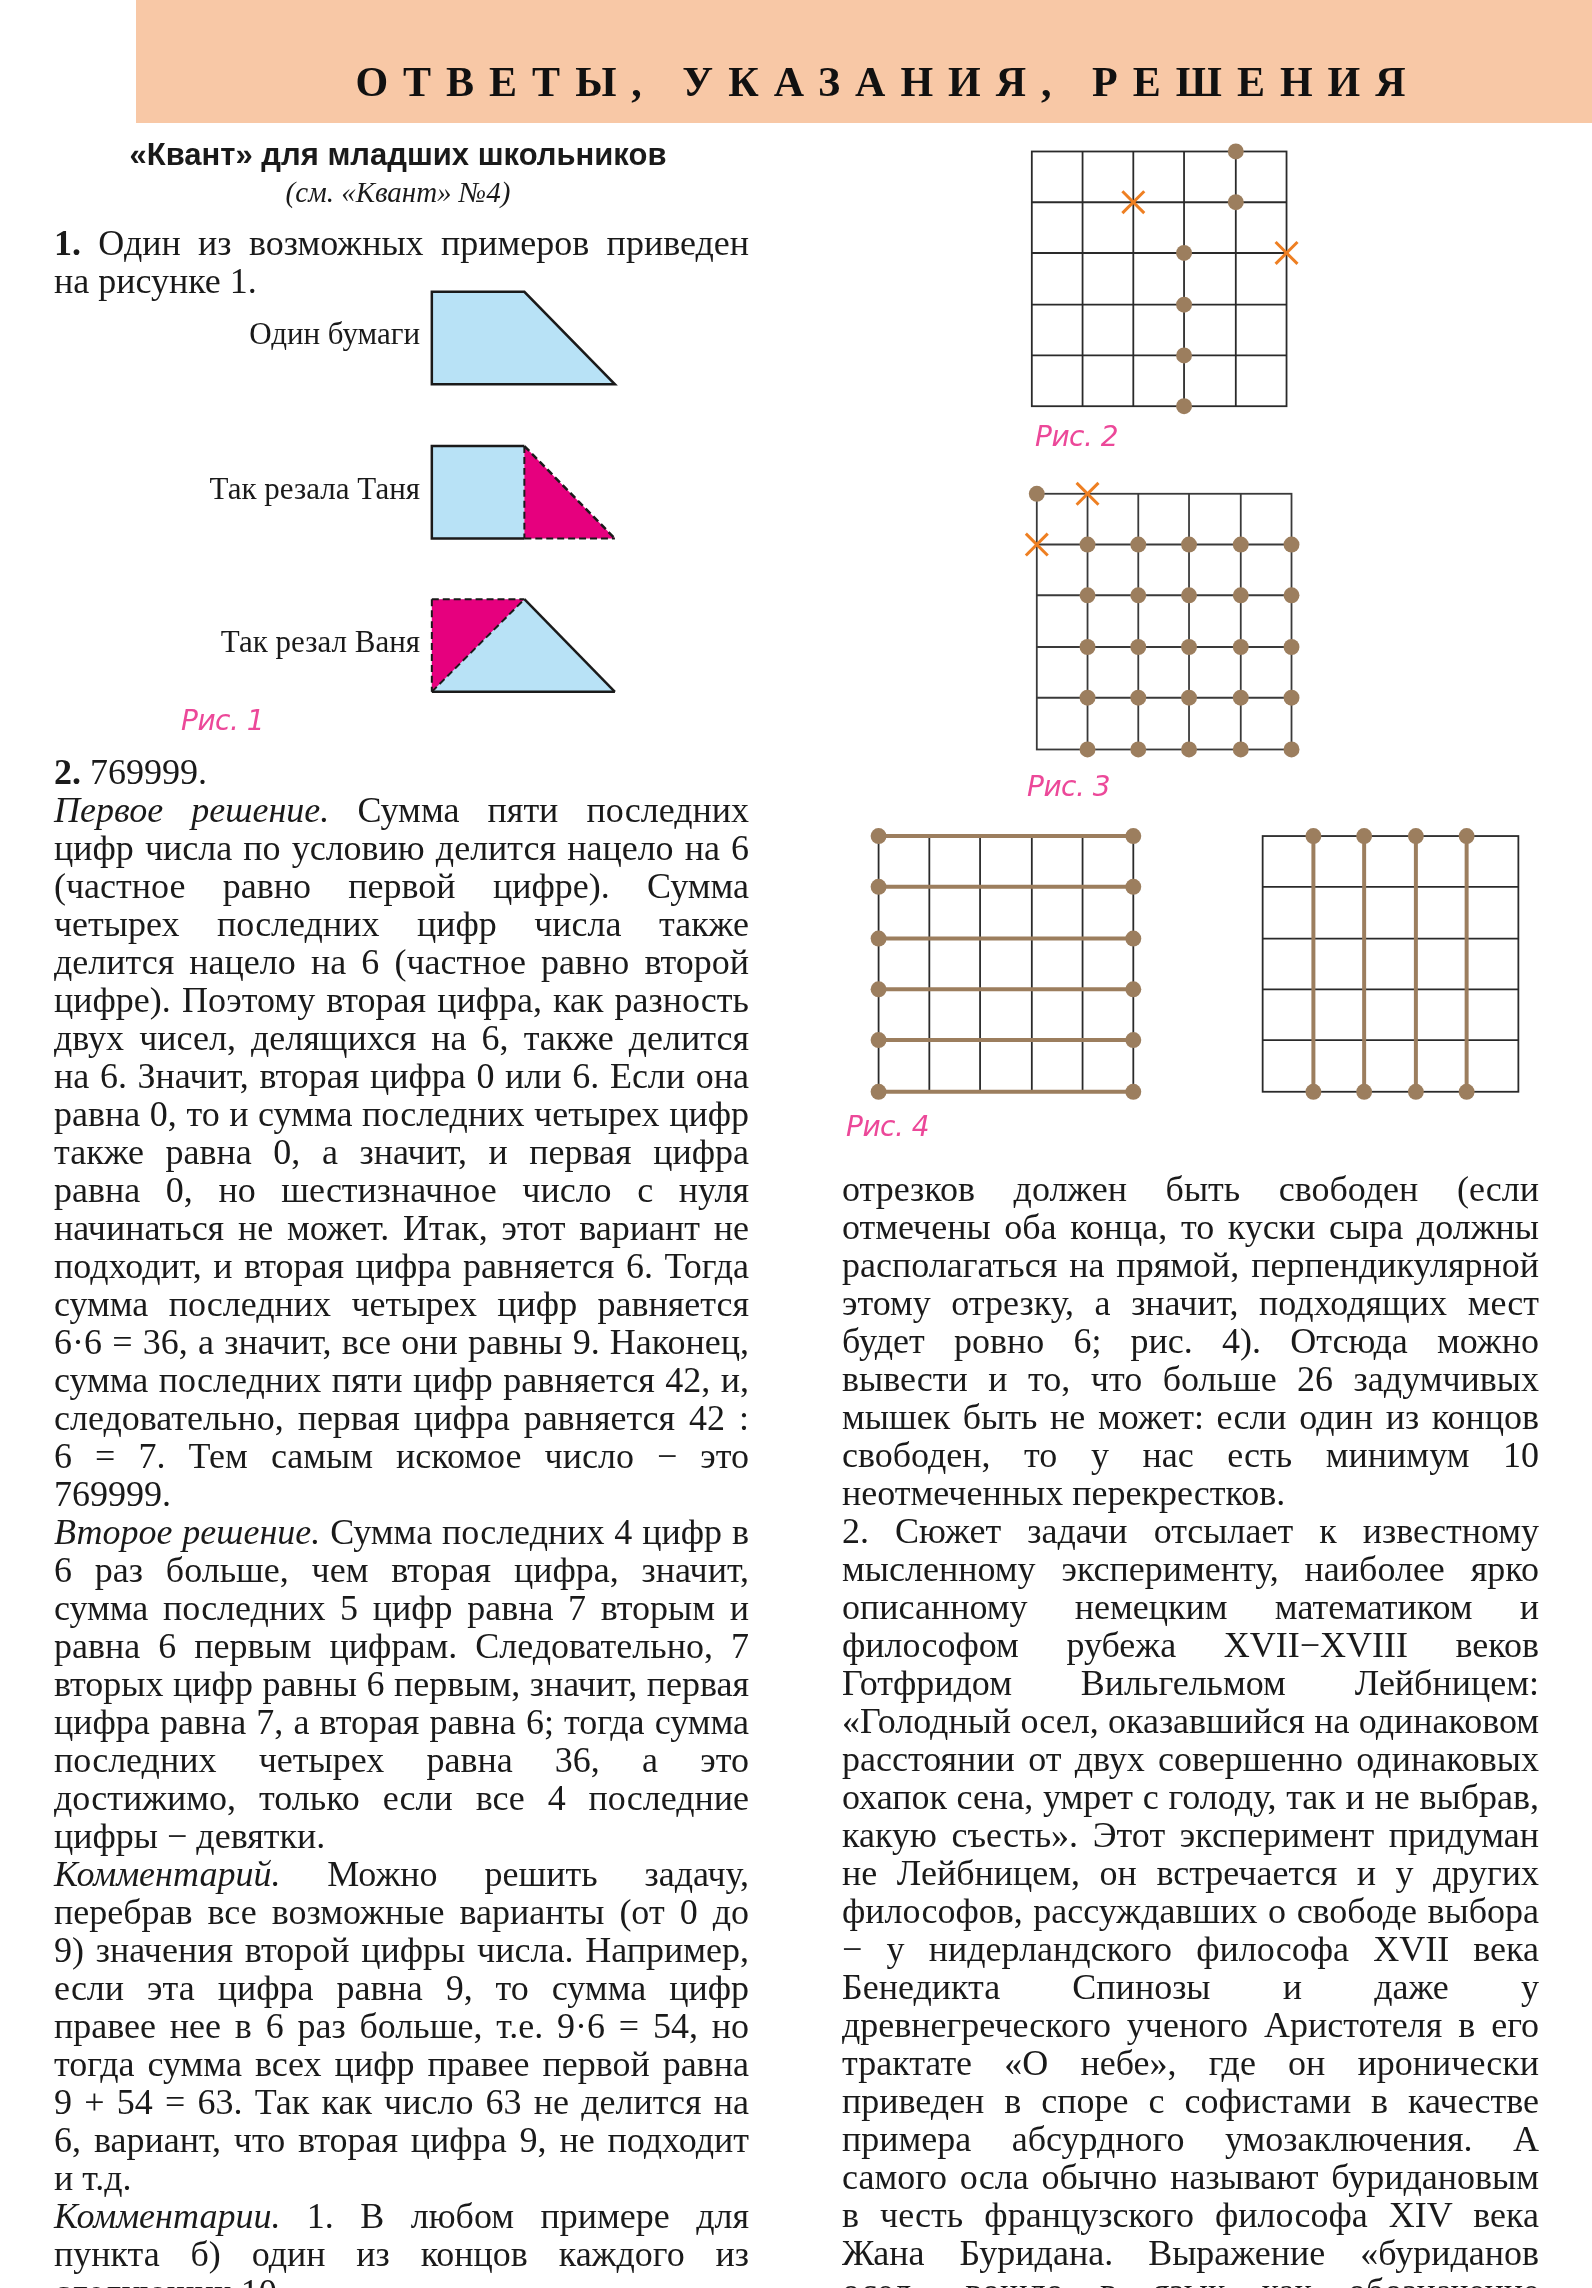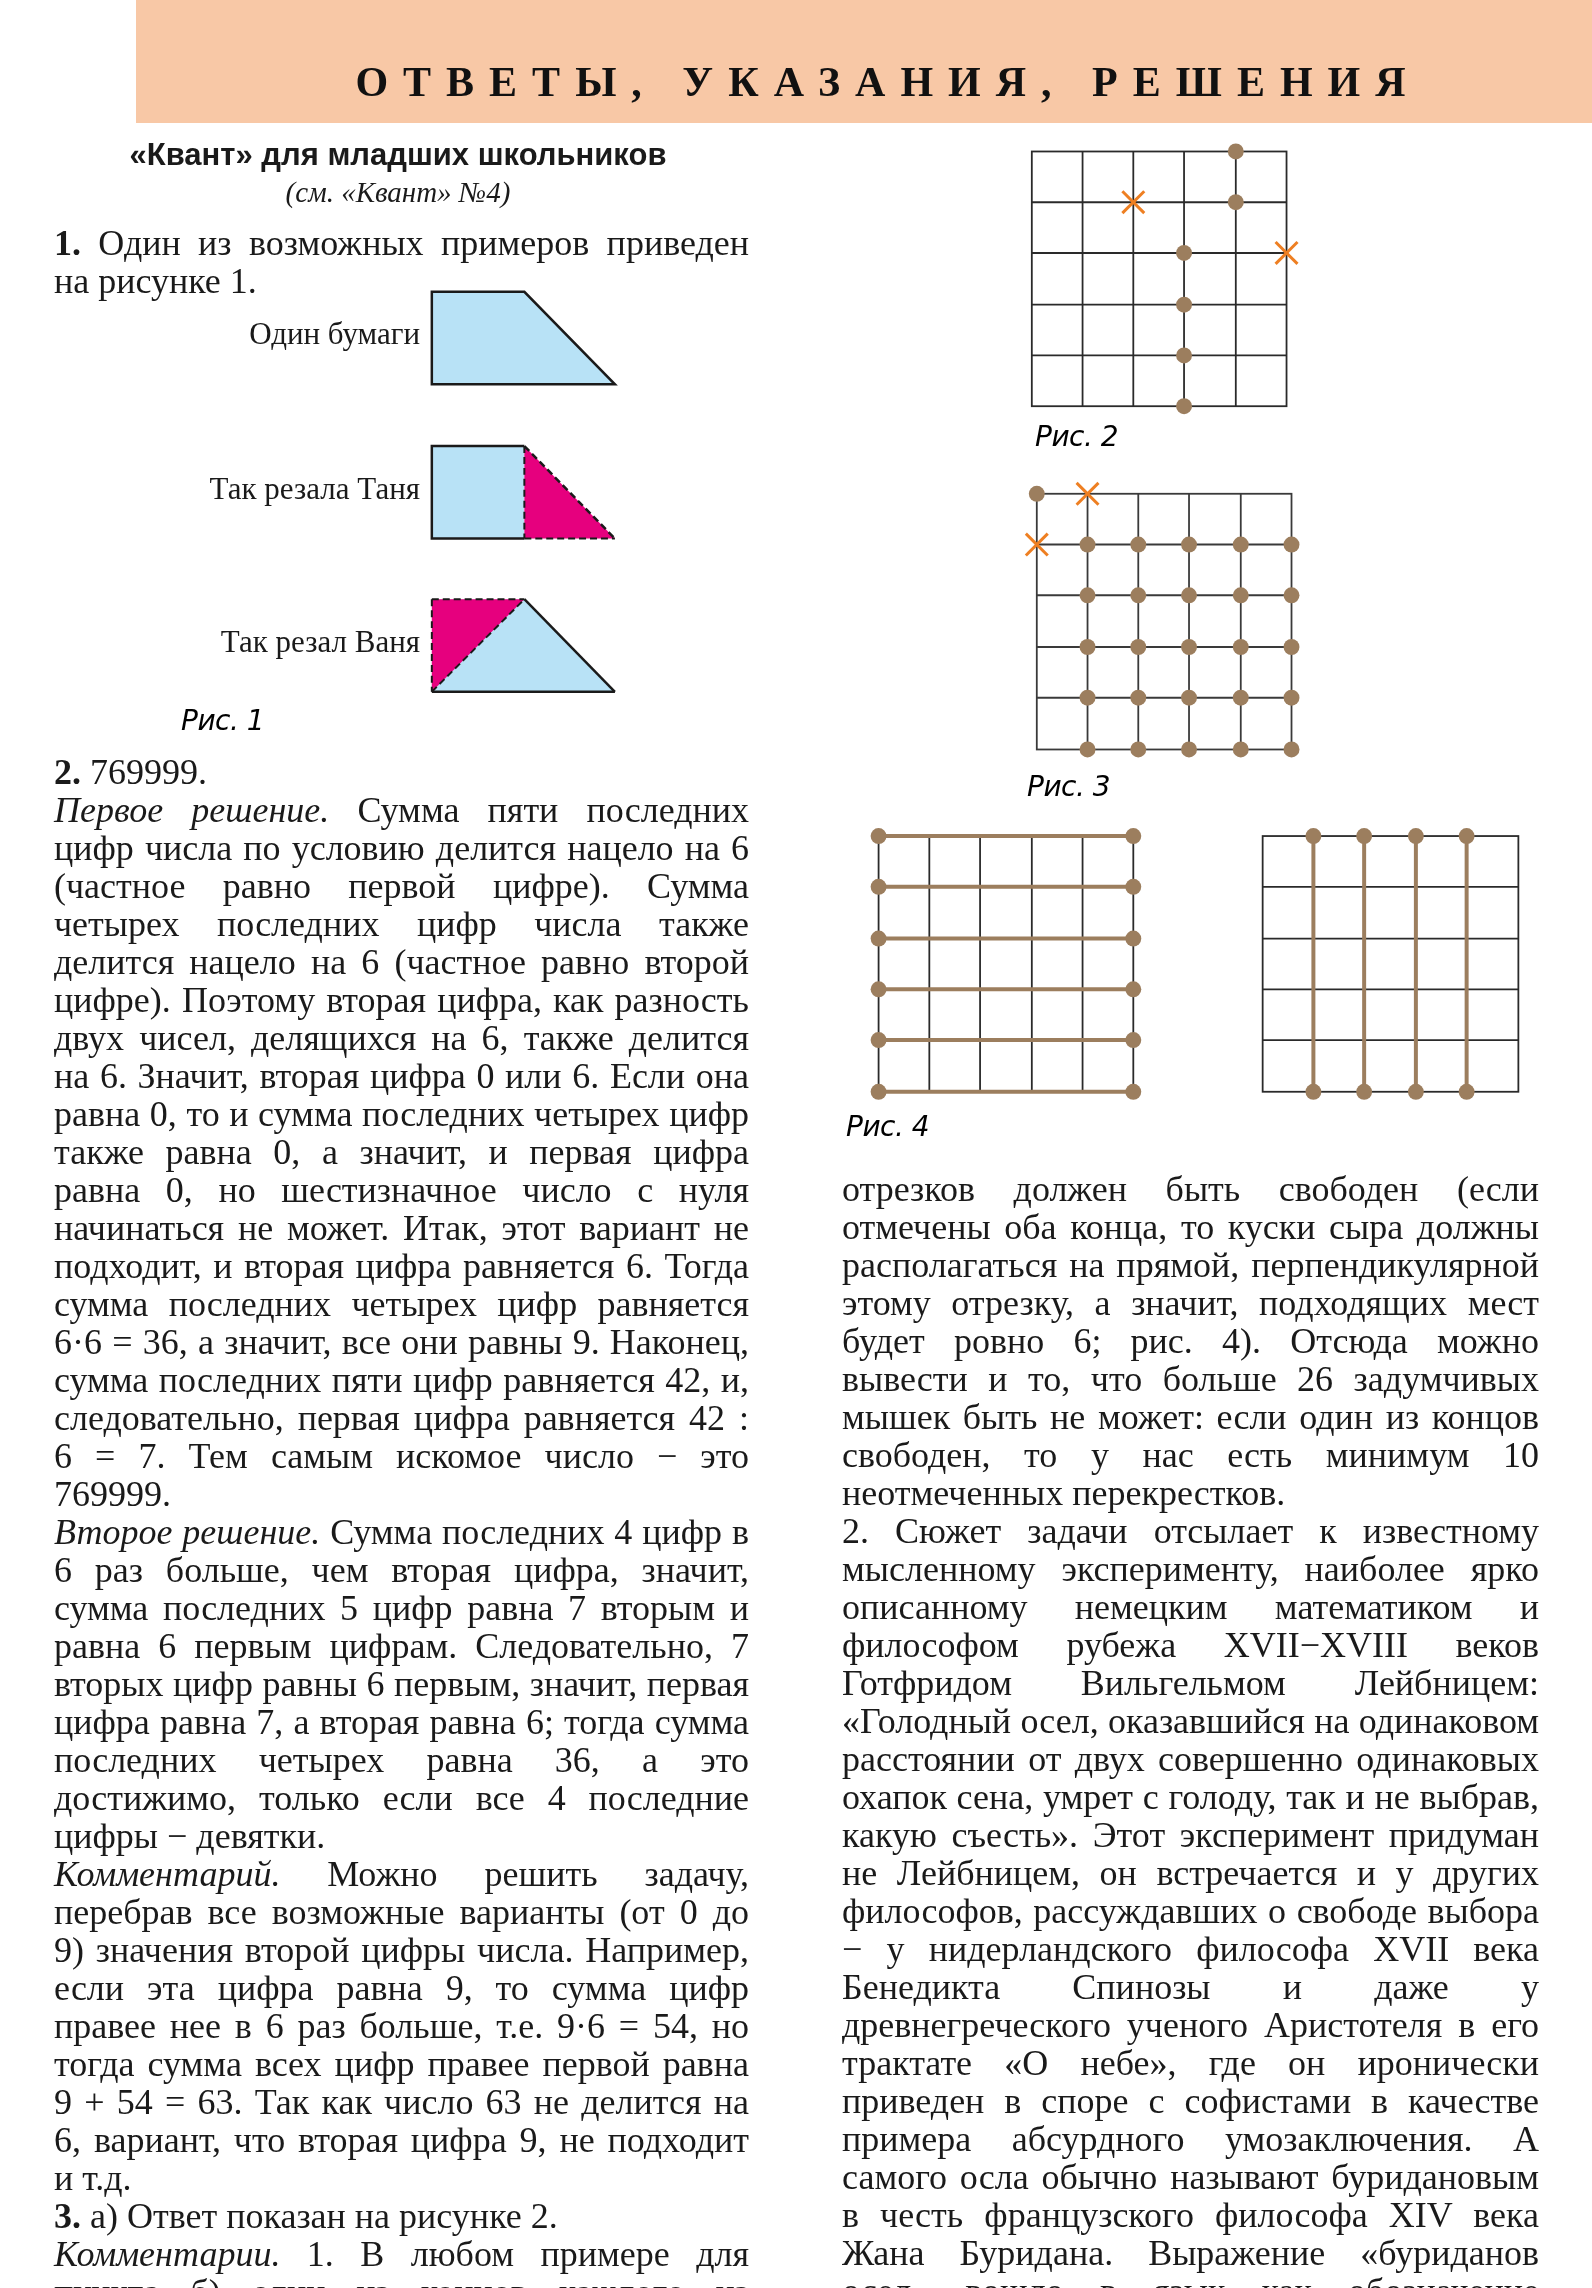--- a/index.html
+++ b/index.html
@@ -15,21 +15,21 @@
                    font-size: 31px; line-height: 36px; }
   .section-sub { position: absolute; left: 40px; width: 716px; top: 175px; text-align: center;
                  font-style: italic; font-size: 29px; line-height: 34px; }
   .col { position: absolute; font-size: 36px; line-height: 38px; text-align: justify; }
   .col-left { left: 54px; width: 695px; }
   .col-right { left: 842px; width: 697px; }
   .para { margin: 0; }
   .b { font-weight: bold; }
   .i { font-style: italic; }
   .fig-caption { position: absolute; font-family: "DejaVu Sans", sans-serif; font-style: italic;
-                 font-size: 28px; color: #000000; letter-spacing: -0.5px; }
+                 font-size: 28px; color: #ec4899; letter-spacing: -0.5px; }
   .fig-label { position: absolute; font-size: 31px; text-align: right; }
   svg { position: absolute; overflow: visible; }
 </style>
 </head>
 <body>
 
 <div class="header-band">
   <div class="header-title">ОТВЕТЫ, УКАЗАНИЯ, РЕШЕНИЯ</div>
 </div>
 
@@ -68,22 +68,20 @@
 
 <div class="col col-left" style="top:753px;">
   <p class="para"><span class="b">2.</span>
   <span>769999.</span></p>
   <p class="para"><span class="i">Первое решение.</span>
   <span>Сумма пяти последних цифр числа по условию делится нацело на 6 (частное равно первой цифре). Сумма четырех последних цифр числа также делится нацело на 6 (частное равно второй цифре). Поэтому вторая цифра, как разность двух чисел, делящихся на 6, также делится на 6. Значит, вторая цифра 0 или 6. Если она равна 0, то и сумма последних четырех цифр также равна 0, а значит, и первая цифра равна 0, но шестизначное число с нуля начинаться не может. Итак, этот вариант не подходит, и вторая цифра равняется 6. Тогда сумма последних четырех цифр равняется 6·6 = 36, а значит, все они равны 9. Наконец, сумма последних пяти цифр равняется 42, и, следовательно, первая цифра равняется 42 : 6 = 7. Тем самым искомое число − это 769999.</span></p>
   <p class="para"><span class="i">Второе решение.</span>
   <span>Сумма последних 4 цифр в 6 раз больше, чем вторая цифра, значит, сумма последних 5 цифр равна 7 вторым и равна 6 первым цифрам. Следовательно, 7 вторых цифр равны 6 первым, значит, первая цифра равна 7, а вторая равна 6; тогда сумма последних четырех равна 36, а это достижимо, только если все 4 последние цифры − девятки.</span></p>
   <p class="para"><span class="i">Комментарий.</span>
   <span>Можно решить задачу, перебрав все возможные варианты (от 0 до 9) значения второй цифры числа. Например, если эта цифра равна 9, то сумма цифр правее нее в 6 раз больше, т.е. 9·6 = 54, но тогда сумма всех цифр правее первой равна 9 + 54 = 63. Так как число 63 не делится на 6, вариант, что вторая цифра 9, не подходит и т.д.</span></p>
-  <p class="para"><span class="b">3.</span>
-  <span>а) Ответ показан на рисунке 2.</span></p>
   <p class="para"><span class="i">Комментарии.</span>
   <span>1. В любом примере для пункта б) один из концов каждого из следующих 10</span></p>
 </div>
 
 <svg width="1592" height="2289" style="left:0;top:0;" viewBox="0 0 1600 2300">
   <g stroke="#2a2a2a" stroke-width="1.8" fill="none">
     <rect x="1037" y="152" width="256" height="256"></rect>
     <line x1="1088" y1="152" x2="1088" y2="408"></line>
       <line x1="1139" y1="152" x2="1139" y2="408"></line>
     <line x1="1190" y1="152" x2="1190" y2="408"></line>

